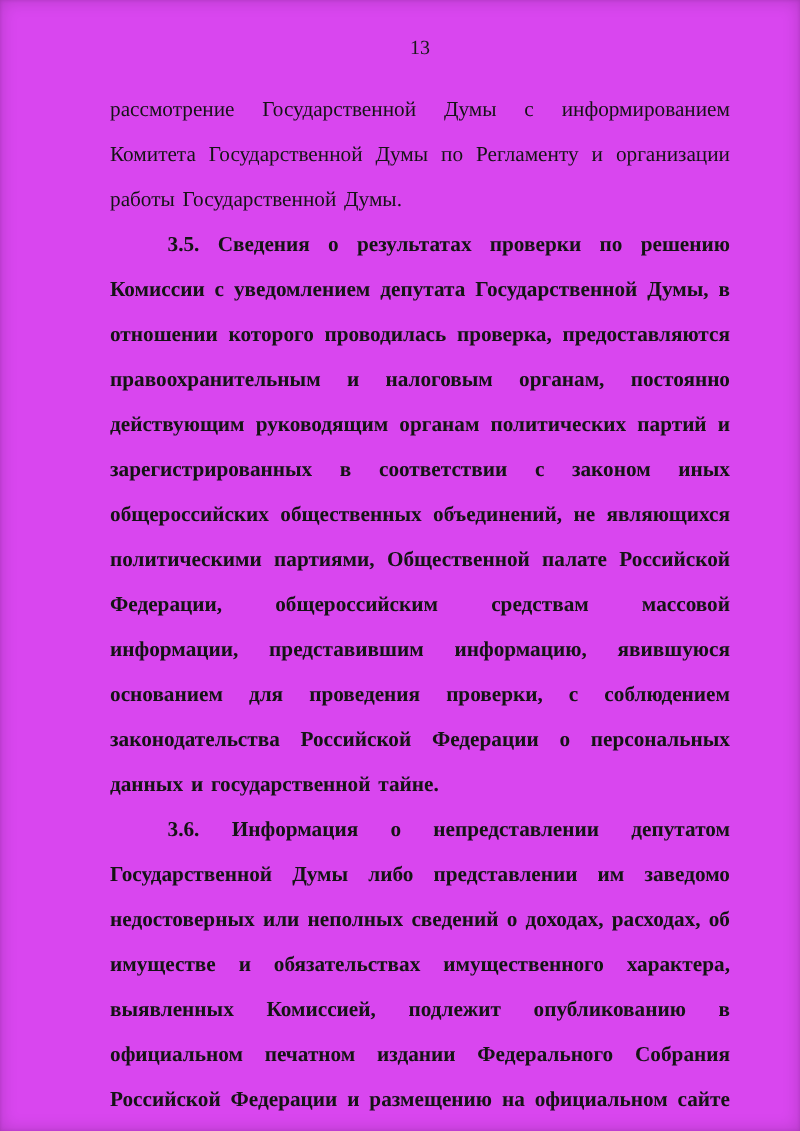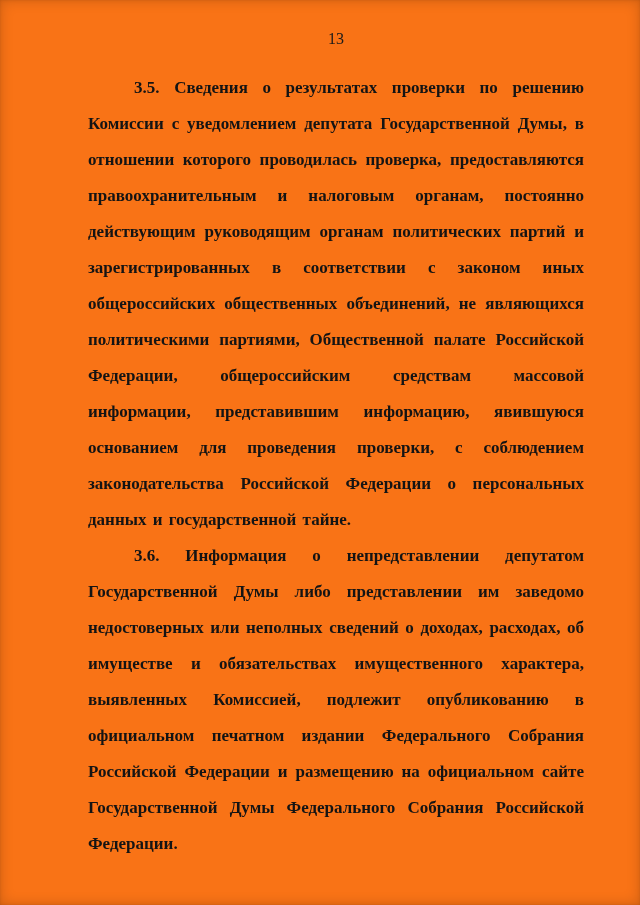--- a/index.html
+++ b/index.html
@@ -6,21 +6,21 @@
     margin: 0;
     padding: 0;
     background: #e8e8e8;
     font-family: "Liberation Serif", "DejaVu Serif", serif;
   }
   .page {
     position: relative;
     width: 640px;
     height: 905px;
     margin: 0 auto;
-    background: #f97316;
+    background: #d946ef;
     box-shadow: inset 0 0 14px rgba(0,0,0,0.18), inset 0 0 3px rgba(0,0,0,0.12);
     overflow: hidden;
     box-sizing: border-box;
     color: #111111;
   }
   .page-number {
     position: absolute;
     top: 30px;
     left: 88px;
     right: 56px;
@@ -47,16 +47,17 @@
     text-indent: 46px;
     font-weight: bold;
   }
 </style>
 </head>
 <body>
 
 <div class="page">
   <div class="page-number">13</div>
   <div class="content">
+    <p>рассмотрение Государственной Думы с информированием Комитета Государственной Думы по Регламенту и организации работы Государственной Думы.</p>
     <p class="indented">3.5. Сведения о результатах проверки по решению Комиссии с уведомлением депутата Государственной Думы, в отношении которого проводилась проверка, предоставляются правоохранительным и налоговым органам, постоянно действующим руководящим органам политических партий и зарегистрированных в соответствии с законом иных общероссийских общественных объединений, не являющихся политическими партиями, Общественной палате Российской Федерации, общероссийским средствам массовой информации, представившим информацию, явившуюся основанием для проведения проверки, с соблюдением законодательства Российской Федерации о персональных данных и государственной тайне.</p>
     <p class="indented">3.6. Информация о непредставлении депутатом Государственной Думы либо представлении им заведомо недостоверных или неполных сведений о доходах, расходах, об имуществе и обязательствах имущественного характера, выявленных Комиссией, подлежит опубликованию в официальном печатном издании Федерального Собрания Российской Федерации и размещению на официальном сайте Государственной Думы Федерального Собрания Российской Федерации.</p>
   </div>
 </div>
 
 </body></html>

